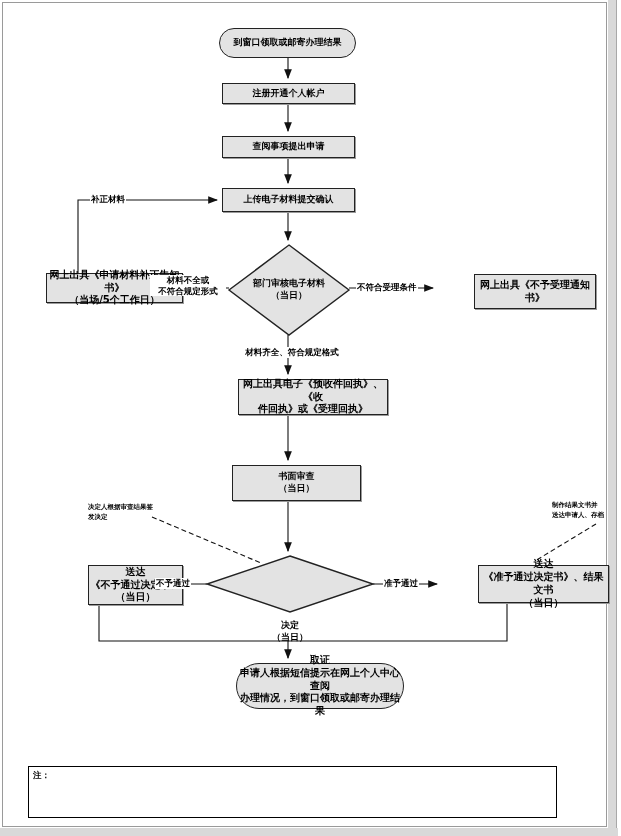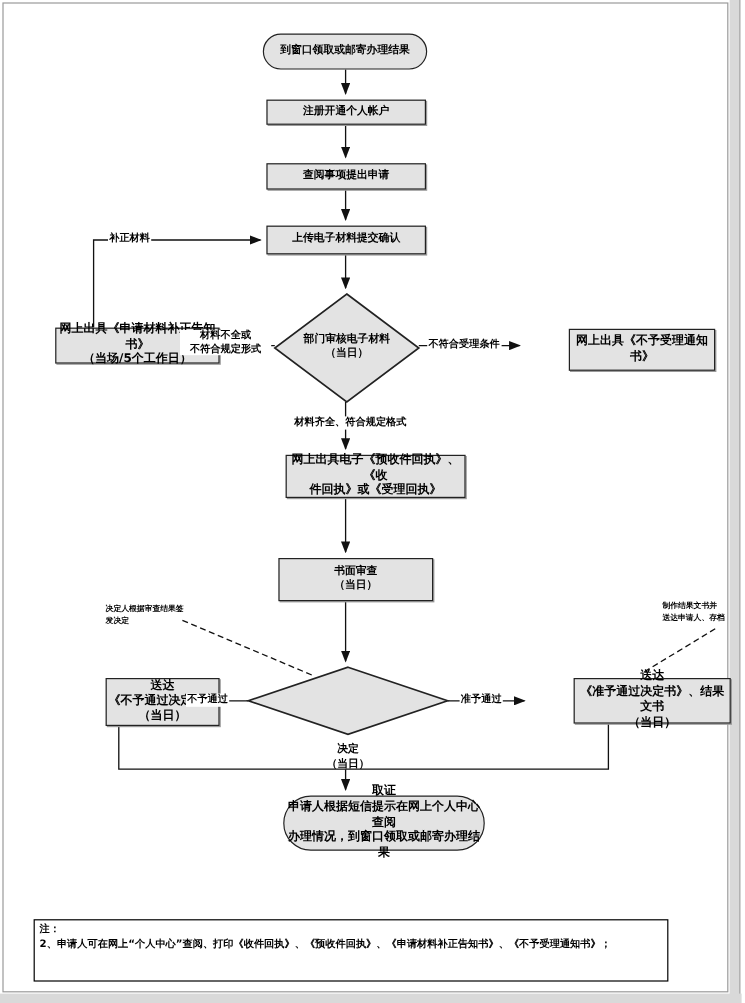--- a/index.html
+++ b/index.html
@@ -112,14 +112,13 @@
 <div class="lbl" style="left:383px;top:578px;">准予通过</div>
 
 <div class="tiny" style="left:73px;top:503px;width:86px;margin-left:15px;">决定人根据审查结果签
 发决定</div>
 
 <div class="tiny" style="left:552px;top:501px;width:64px;">制作结果文书并
 送达申请人、存档</div>
 
 <div class="note">
   <div>注：</div>
-  <div>2、申请人可在网上“个人中心”查阅、打印《收件回执》、《预收件回执》、《申请材料补正告知书》、《不予受理通知书》；</div>
 </div>
 
 </body></html>

